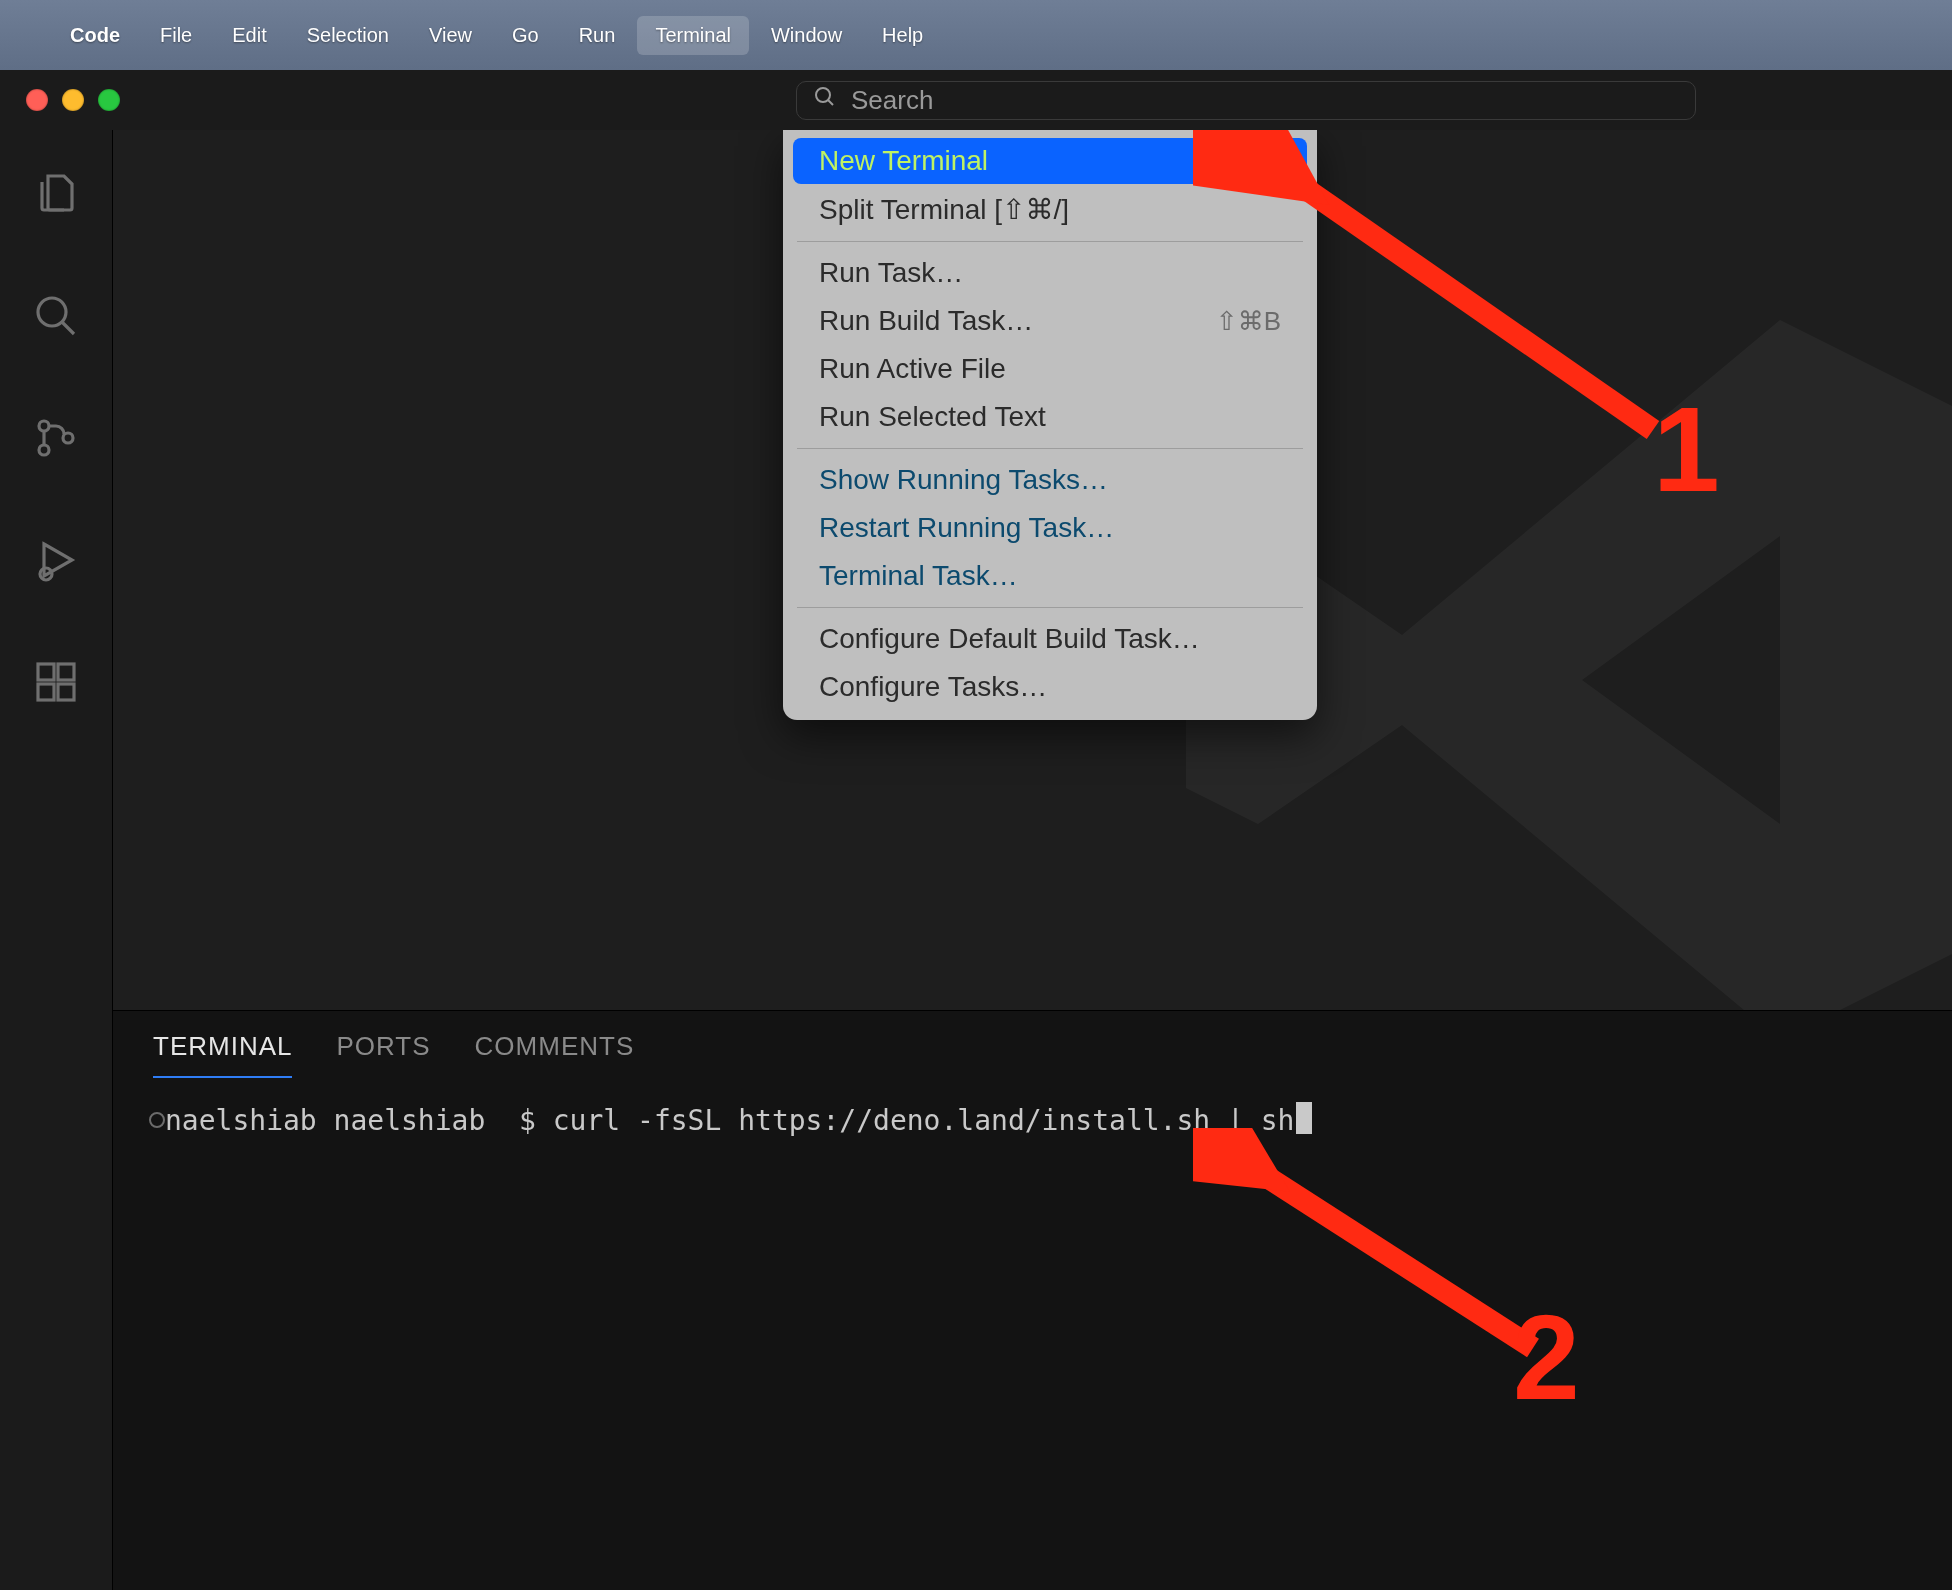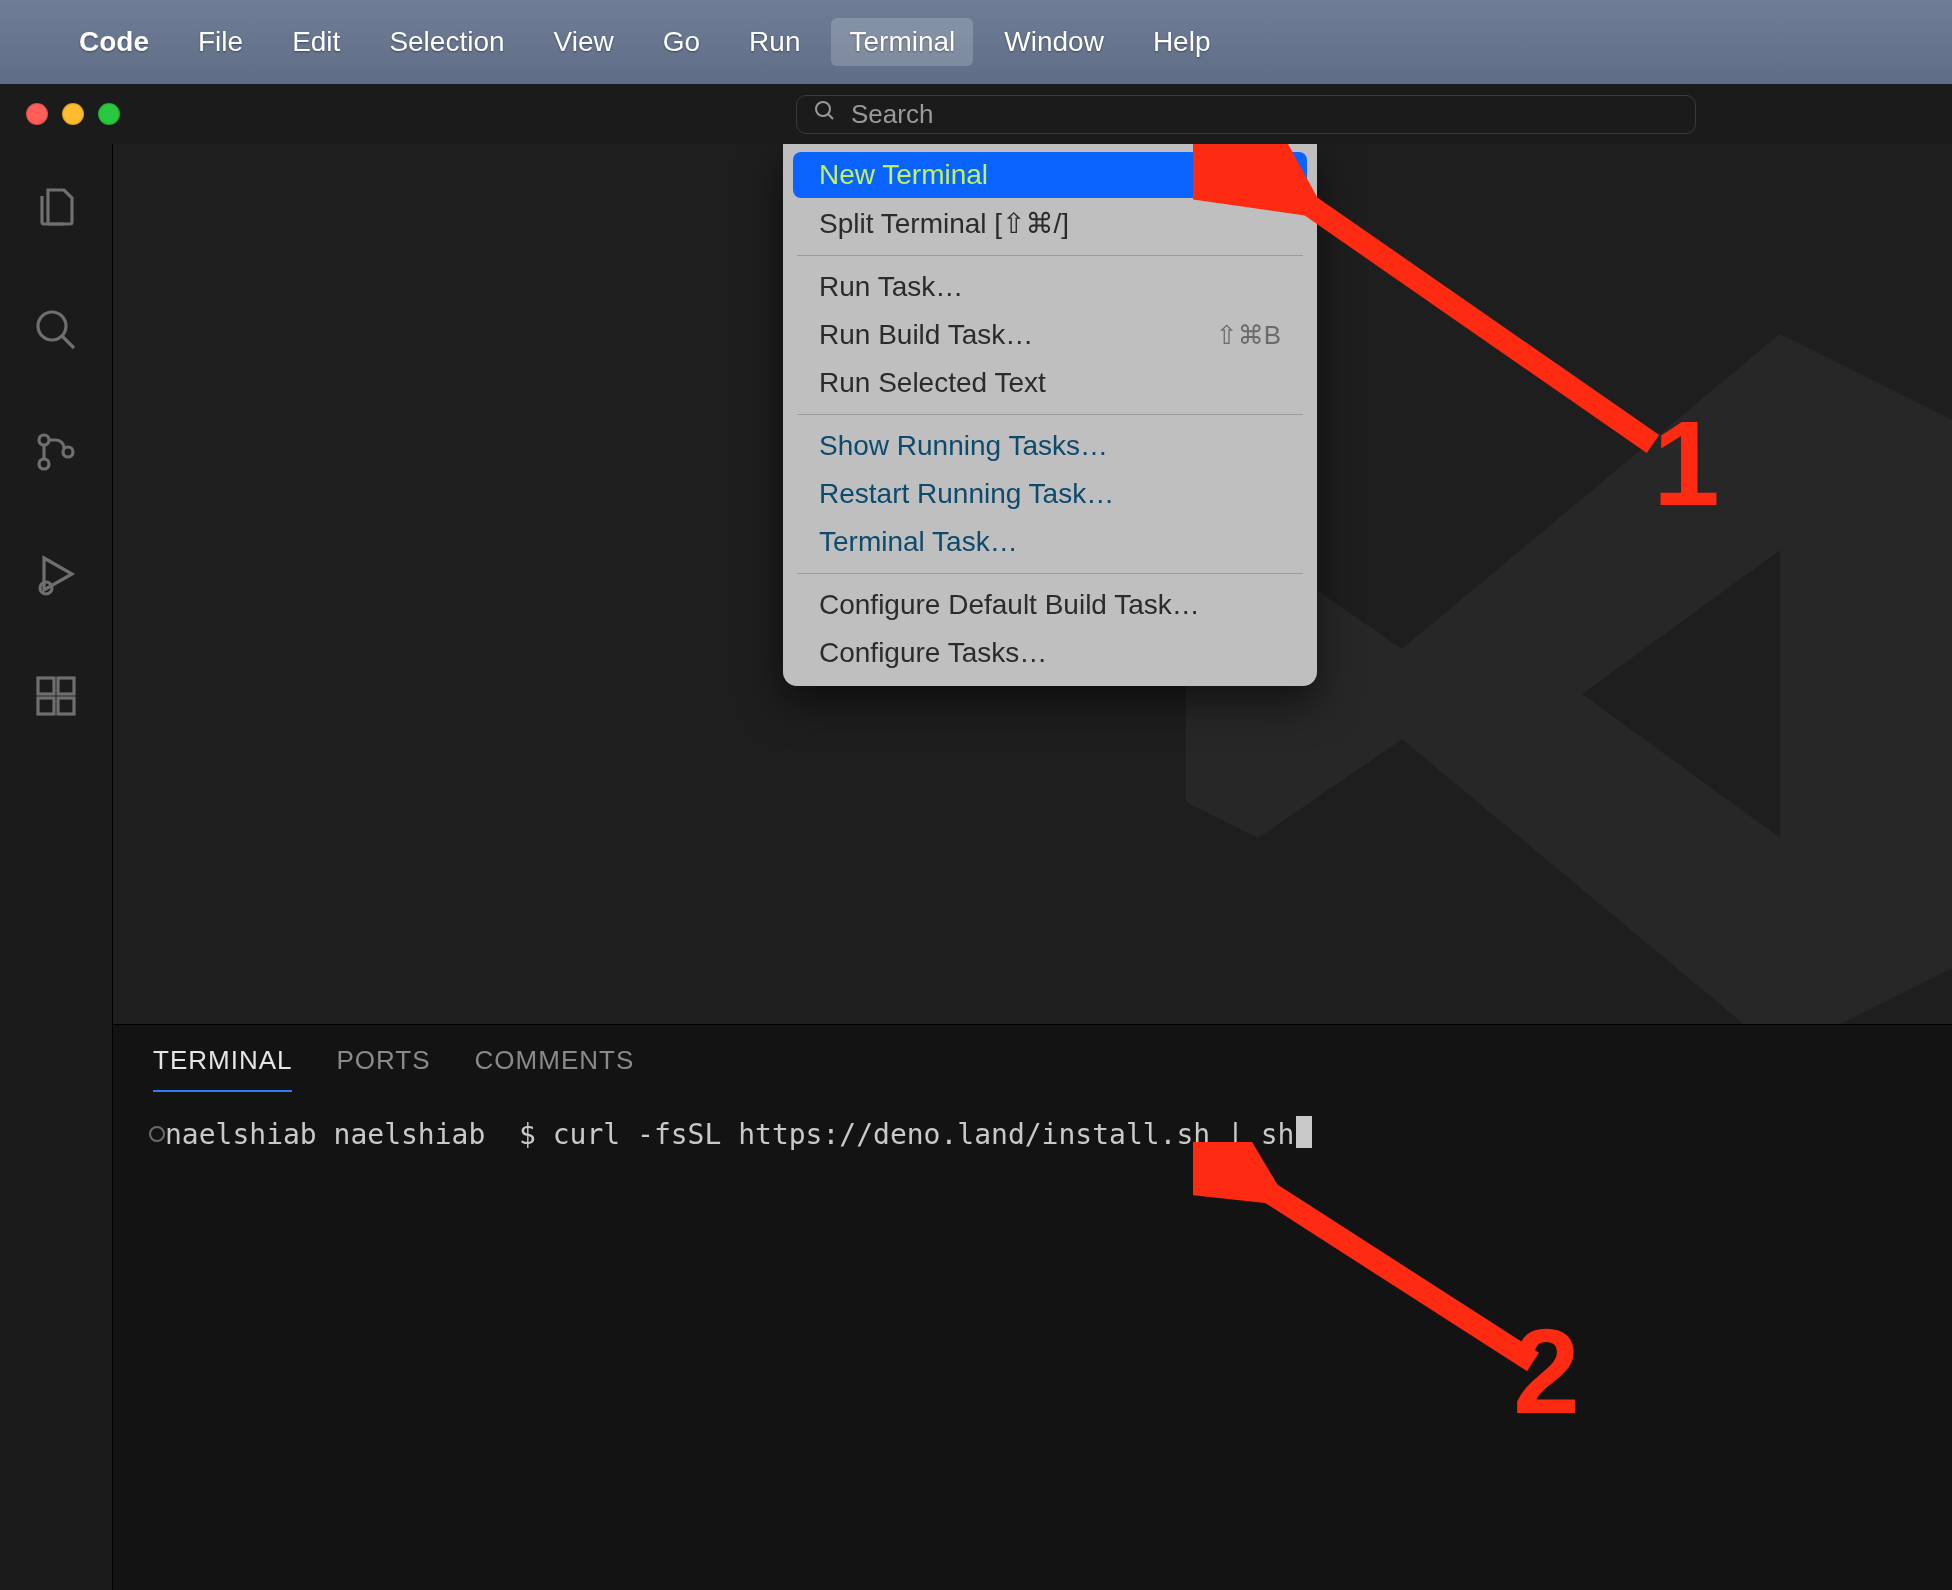--- a/index.html
+++ b/index.html
@@ -1,28 +1,28 @@
 <!DOCTYPE html>
 <html><head>
 <meta charset="utf-8">
 <style>
   * { box-sizing: border-box; margin: 0; padding: 0; }
   html, body { width: 1952px; height: 1590px; overflow: hidden; font-family: -apple-system, "Helvetica Neue", Arial, sans-serif; }
   body { background: #1e1e1e; }
 
   
   .mac-menubar {
-    height: 84px;
+    height: 70px;
     background: linear-gradient(#6f7e96, #5f6e86);
     display: flex;
     align-items: center;
     padding: 0 20px;
-    gap: 13px;
+    gap: 4px;
     color: #fff;
-    font-size: 28px;
+    font-size: 20px;
     box-shadow: 0 1px 0 rgba(0,0,0,0.3);
   }
   .apple-logo { font-size: 32px; padding: 0 18px 0 10px; }
   .menu-item {
     padding: 8px 18px;
     border-radius: 6px;
     cursor: default;
     text-shadow: 0 1px 2px rgba(0,0,0,0.4);
   }
   .menu-item.app-name { font-weight: 700; }
@@ -259,20 +259,23 @@
         </div>
         <div class="dd-sep"></div>
         <div class="dd-item">
           <span>Run Task…</span>
         </div>
         <div class="dd-item">
           <span>Run Build Task…</span>
           <span class="dd-shortcut">⇧⌘B</span>
         </div>
         <div class="dd-item">
+          <span>Run Active File</span>
+        </div>
+        <div class="dd-item">
           <span>Run Selected Text</span>
         </div>
         <div class="dd-sep"></div>
         <div class="dd-item disabled">
           <span>Show Running Tasks…</span>
         </div>
         <div class="dd-item disabled">
           <span>Restart Running Task…</span>
         </div>
         <div class="dd-item disabled">

